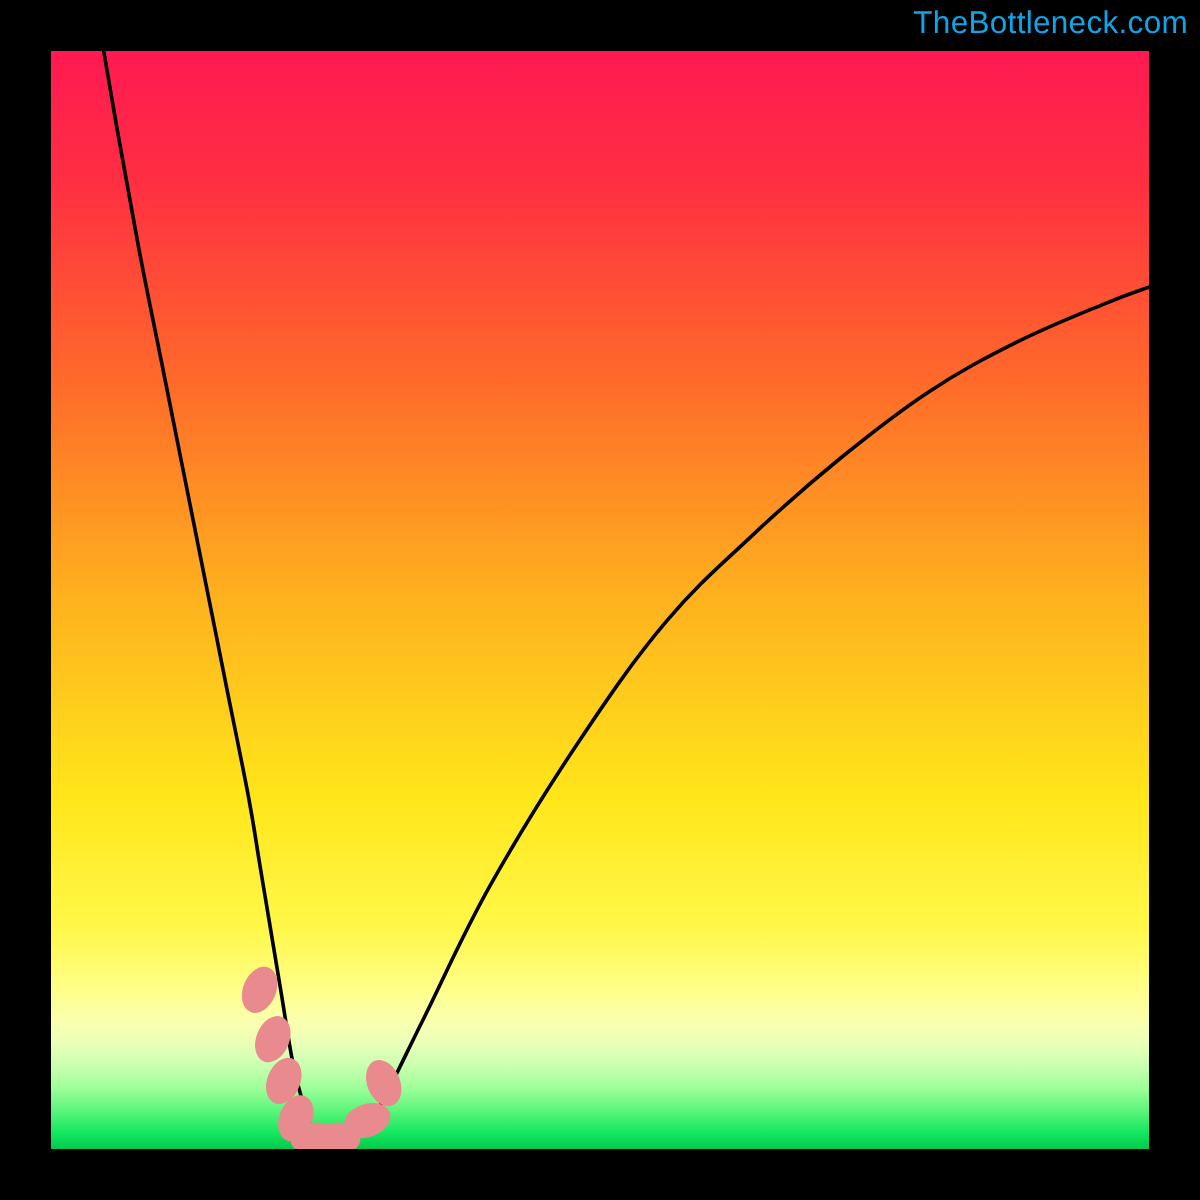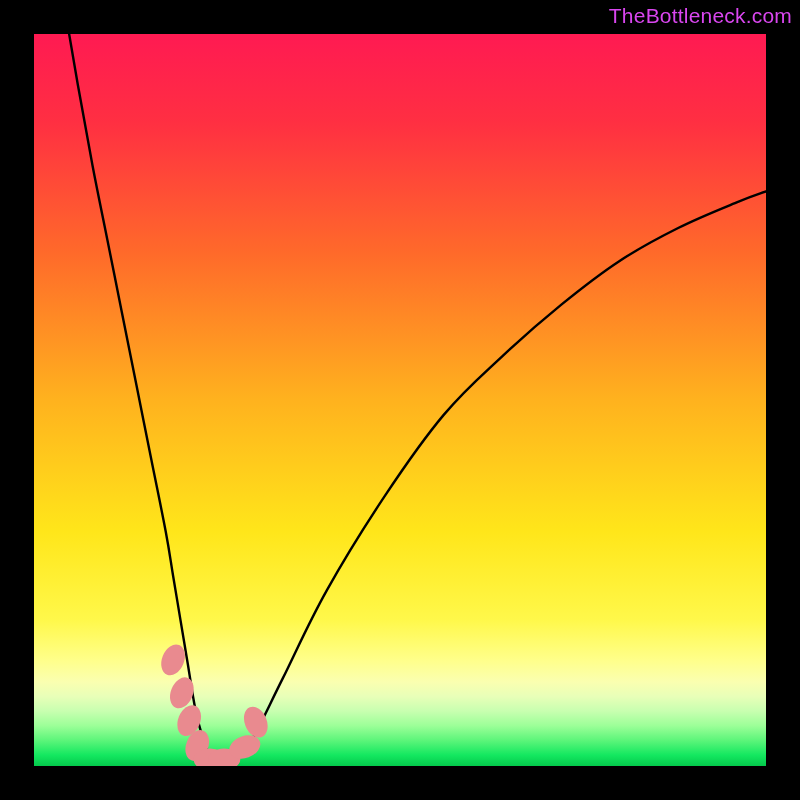--- a/index.html
+++ b/index.html
@@ -22,21 +22,21 @@
     left: 34px;
     top: 34px;
     width: 732px;
     height: 732px;
     overflow: hidden;
   }
   .watermark {
     position: absolute;
     top: 4px;
     right: 8px;
-    color: #d946ef;
+    color: #0ea5e9;
     font-size: 21px;
     font-weight: 500;
     letter-spacing: 0.2px;
     z-index: 10;
   }
   svg { display: block; }
 </style>
 </head>
 <body>
 

